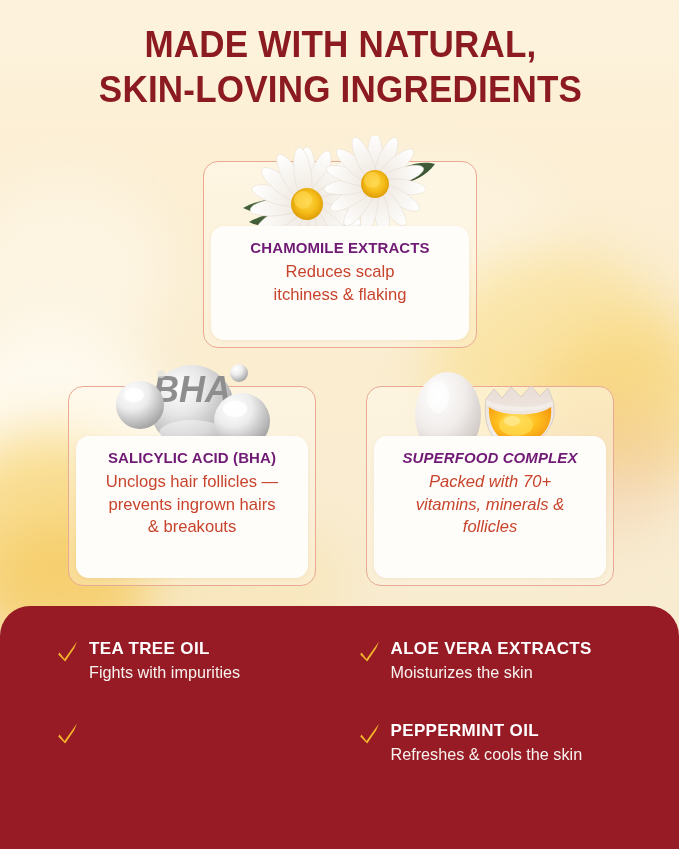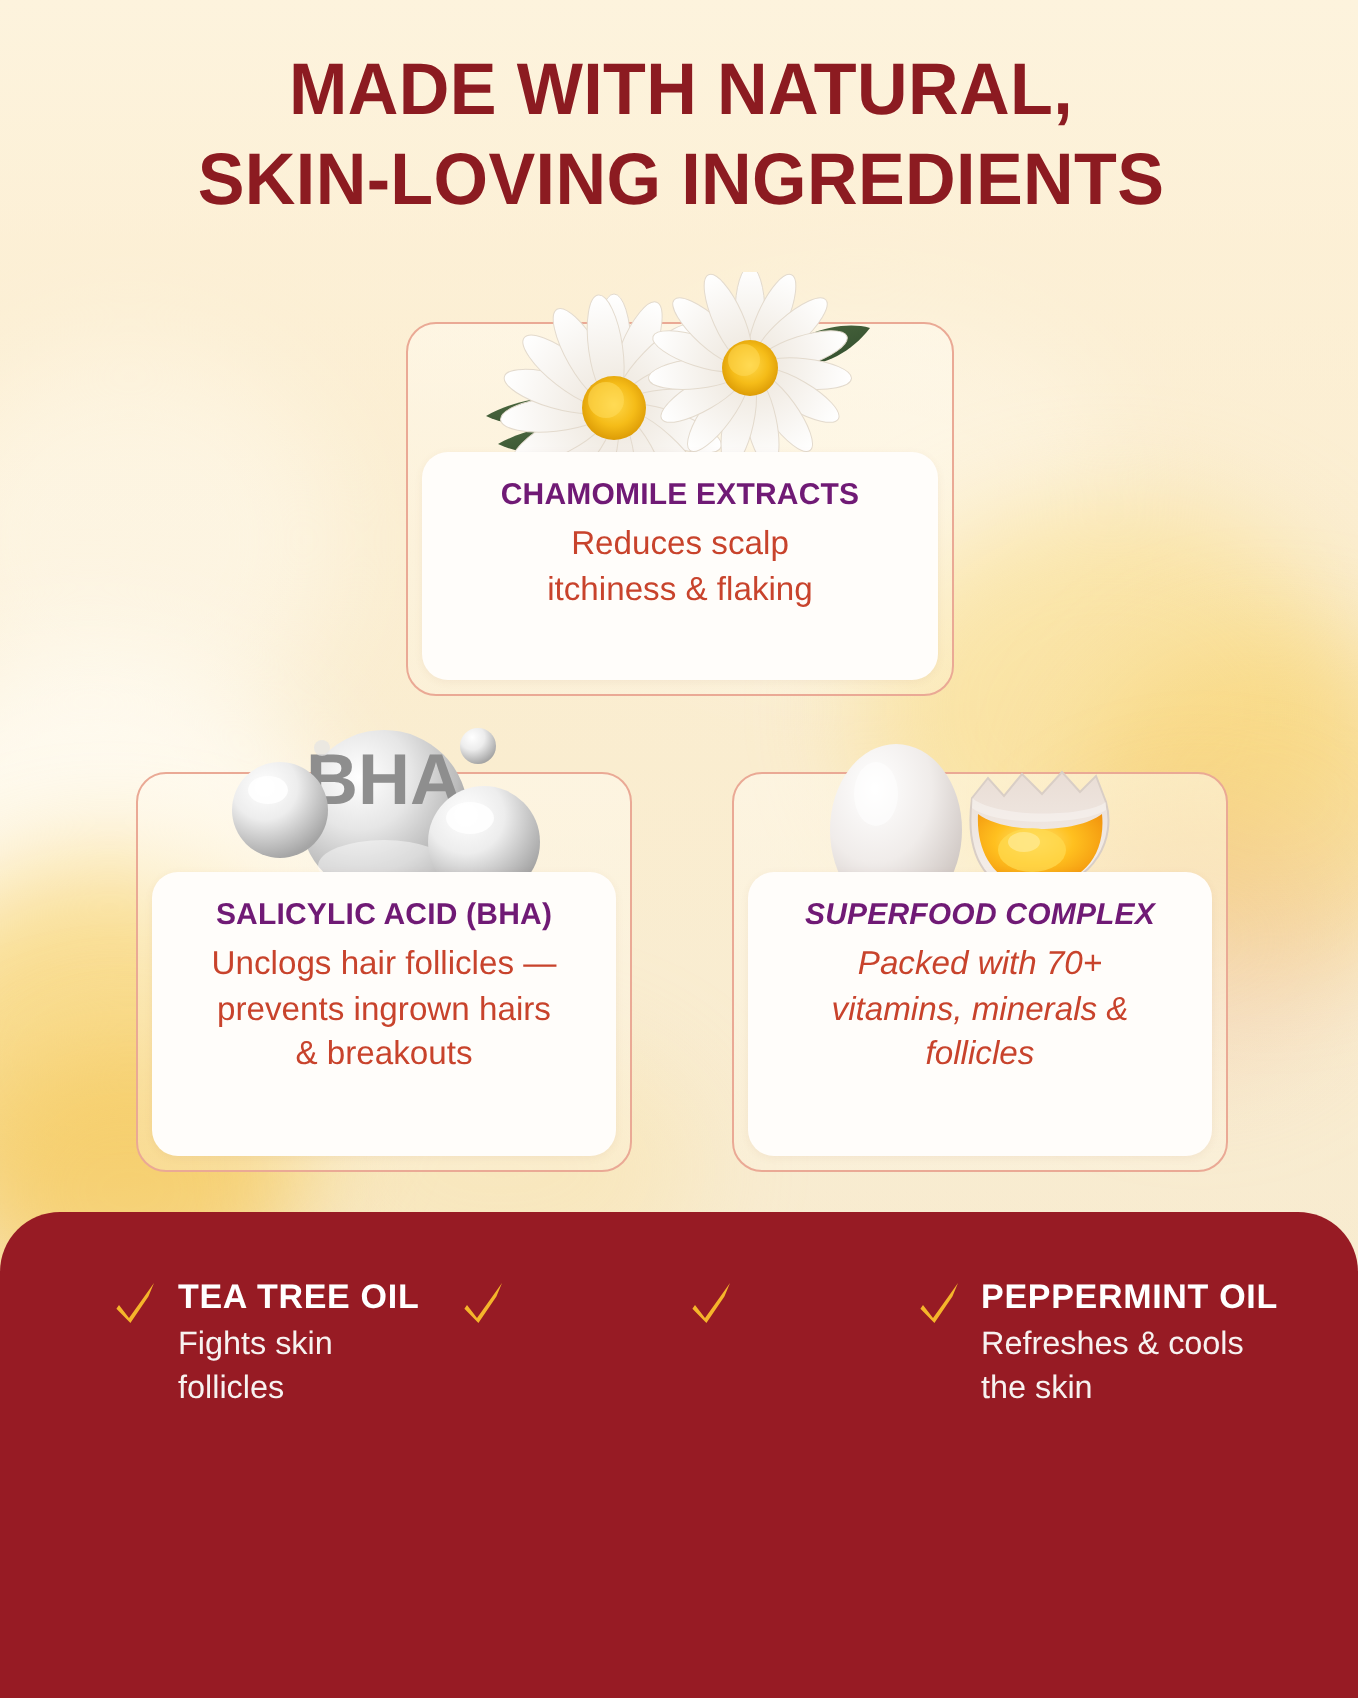--- a/index.html
+++ b/index.html
@@ -52,21 +52,21 @@
   .card{
     position:absolute;
     border:1.4px solid #eaa995;
     border-radius:15px;
     background:linear-gradient(180deg,rgba(255,250,238,.55) 0%,rgba(255,249,235,.38) 55%,rgba(255,248,233,.30) 100%);
     z-index:4;
   }
   .card-img{
     position:absolute;left:0;right:0;
     display:flex;align-items:flex-end;justify-content:center;
-    pointer-events:none;z-index:5;
+    pointer-events:none;z-index:5;font-style:italic;
   }
   .panel{
     position:absolute;left:7px;right:7px;bottom:7px;
     background:#fffdfa;
     border-radius:13px;
     padding:11px 8px 13px;
     text-align:center;
     box-shadow:0 1px 4px rgba(140,90,60,.07);
     z-index:6;
   }
@@ -104,21 +104,21 @@
   .benefits{
     position:absolute;left:0;right:0;top:606px;bottom:0;
     background:#971b24;
     border-radius:30px 30px 0 0;
     z-index:7;
     padding:32px 40px 0 58px;
     box-sizing:border-box;
   }
   .ben-grid{
     display:grid;
-    grid-template-columns:1fr 1fr 1fr 1fr;
+    grid-template-columns:1fr 1fr;
     column-gap:22px;
     row-gap:36px;
   }
   .ben{display:flex;align-items:flex-start;gap:11px;}
   .check{
     flex:0 0 auto;width:20px;height:24px;margin-top:2px;
   }
   .ben-txt{min-width:0;}
   .ben-t{
     color:#ffffff;font-size:17px;font-weight:700;
@@ -323,30 +323,34 @@
     <div class="ben-grid">
 
       <div class="ben">
         <span class="check">
           <svg width="20" height="24" viewBox="0 0 20 24">
               <path d="M1.5 12.5 L6.5 19 L19 1.5 L16.2 8.2 L7.2 21.5 L0.2 14.4 Z" fill="#f5b52b"></path>
             </svg>
         </span>
         <span class="ben-txt">
           <p class="ben-t">TEA TREE OIL</p>
-          <p class="ben-d">Fights skin follicles</p>
+          <p class="ben-d">Fights with impurities</p>
         </span>
       </div>
 
       <div class="ben">
         <span class="check">
           <svg width="20" height="24" viewBox="0 0 20 24">
               <path d="M1.5 12.5 L6.5 19 L19 1.5 L16.2 8.2 L7.2 21.5 L0.2 14.4 Z" fill="#f5b52b"></path>
             </svg>
         </span>
+        <span class="ben-txt">
+          <p class="ben-t">ALOE VERA EXTRACTS</p>
+          <p class="ben-d">Moisturizes the skin</p>
+        </span>
       </div>
 
       <div class="ben">
         <span class="check">
           <svg width="20" height="24" viewBox="0 0 20 24">
               <path d="M1.5 12.5 L6.5 19 L19 1.5 L16.2 8.2 L7.2 21.5 L0.2 14.4 Z" fill="#f5b52b"></path>
             </svg>
         </span>
       </div>
 

